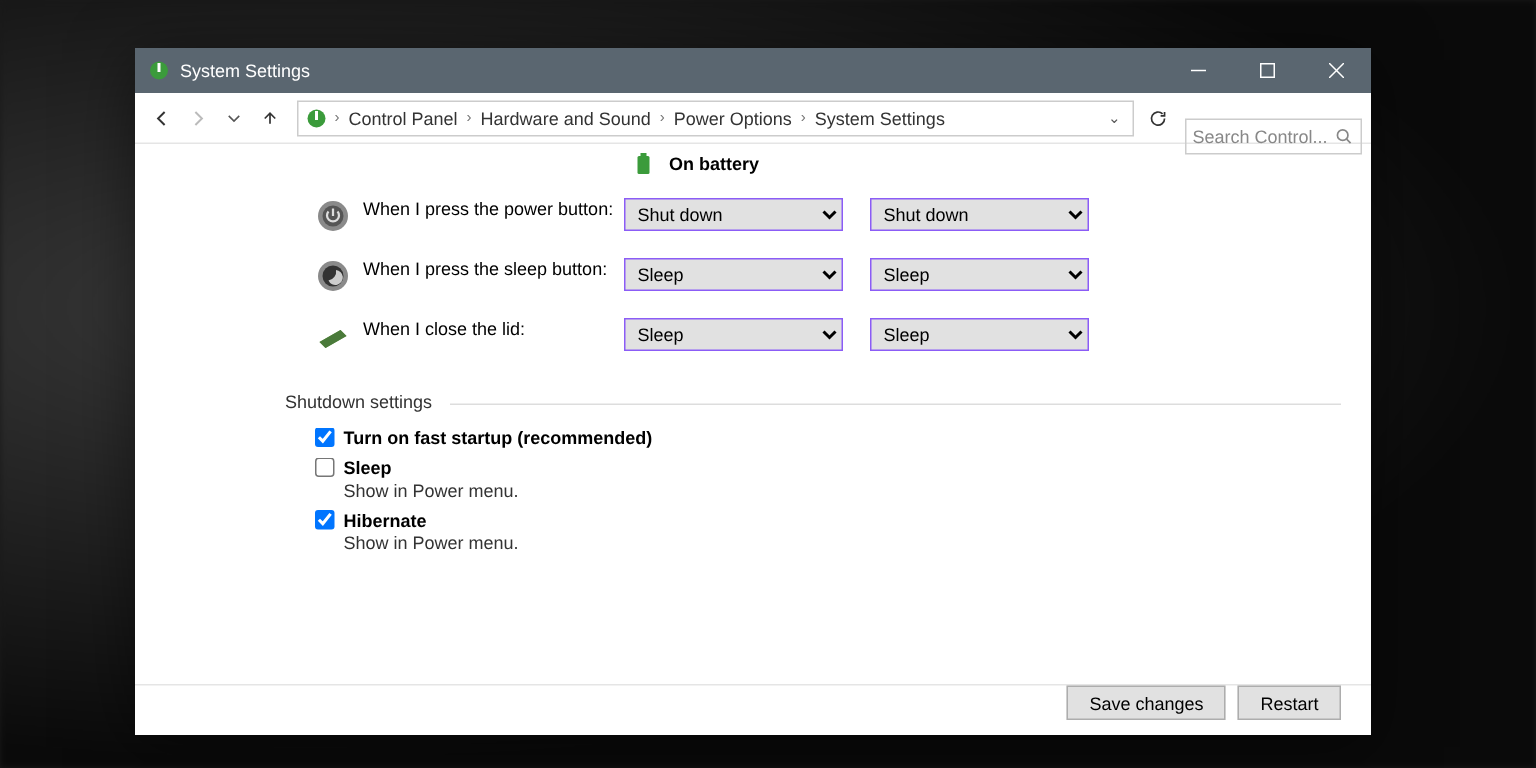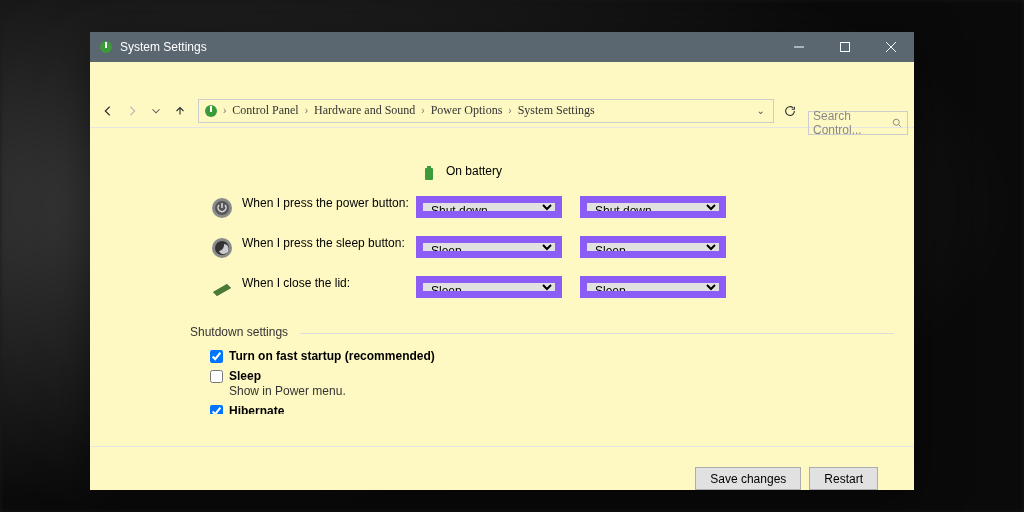--- a/index.html
+++ b/index.html
@@ -1,65 +1,65 @@
 <!DOCTYPE html>
 <html><head>
 <meta charset="utf-8">
 <style>
   * { box-sizing: border-box; margin: 0; padding: 0; font-family: "Segoe UI", Tahoma, sans-serif; }
   body { width: 1024px; height: 512px; background: #1a1a1a; position: relative; overflow: hidden; }
   .bg { position: absolute; inset: 0; background: radial-gradient(ellipse at 20% 40%, #3a3a3a 0%, #0a0a0a 70%); filter: blur(2px); }
   .window {
     position: absolute; left: 90px; top: 32px; width: 824px; height: 458px;
-    background: #fef9c3; box-shadow: 0 8px 40px rgba(0,0,0,.5);
-    display: flex; flex-direction: column; gap: 32px;
+    background: #ffffff; box-shadow: 0 8px 40px rgba(0,0,0,.5);
+    display: flex; flex-direction: column;
   }
   .titlebar {
     height: 30px; background: #5a6670; color: #fff; display: flex; align-items: center;
     font-size: 12px; padding-left: 8px;
   }
   .titlebar .icon-app { width: 16px; height: 16px; margin-right: 6px; }
   .titlebar .spacer { flex: 1; }
   .titlebar .winbtn { width: 46px; height: 30px; display: flex; align-items: center; justify-content: center; color: #fff; }
   .navbar {
     height: 34px; border-bottom: 1px solid #e5e5e5; display: flex; align-items: center;
     padding: 0 6px; font-size: 12px; color: #333;
   }
   .navbtn { width: 24px; height: 24px; display: flex; align-items: center; justify-content: center; color: #555; }
   .navbtn.disabled { color: #bbb; }
   .navbtn svg { width: 14px; height: 14px; }
   .breadcrumb { display: flex; align-items: center; gap: 4px; margin-left: 6px; flex: 1; border: 1px solid #ccc; height: 24px; padding: 0 4px; }
   .breadcrumb .picon { width: 16px; height: 16px; }
   .breadcrumb .sep { color: #777; font-size: 10px; }
-  .breadcrumb .crumb { padding: 0 2px; font-family: Liberation Serif, serif; }
+  .breadcrumb .crumb { padding: 0 2px; }
   .refresh { width: 24px; height: 24px; display: flex; align-items: center; justify-content: center; margin-left: 4px; }
-  .search { margin-left: 6px; width: 100px; height: 24px; border: 1px solid #ccc; display: flex; align-items: center; padding: 0 4px; font-size: 12px; color: #888; margin-top: 24px; }
+  .search { margin-left: 6px; width: 118px; height: 24px; border: 1px solid #ccc; display: flex; align-items: center; padding: 0 4px; font-size: 12px; color: #888; margin-top: 24px; }
   .search .sicon { margin-left: auto; width: 14px; height: 14px; }
   .content { flex: 1; position: relative; overflow: hidden; }
   .scroll { position: absolute; inset: 0; overflow-y: scroll; padding: 4px 20px 12px 120px; }
   .colheads { display: flex; margin-left: 210px; gap: 40px; margin-bottom: 14px; }
-  .colhead { display: flex; align-items: flex-start; gap: 8px; font-size: 12px; width: 160px; }
+  .colhead { display: flex; align-items: center; gap: 8px; font-size: 12px; width: 160px; font-weight: bold; }
   .row { display: flex; align-items: flex-start; margin-bottom: 16px; }
   .row .ricon { width: 24px; height: 24px; margin-right: 8px; }
   .row .rlabel { font-size: 12px; width: 174px; }
   .row select {
-    width: 146px; height: 22px; font-size: 12px; border: 7px solid #8b5cf6;
+    width: 146px; height: 22px; font-size: 12px; border: 1px solid #8b5cf6;
     background: #e1e1e1; margin-right: 18px; padding: 0 4px;
   }
   .section-title { font-size: 12px; color: #333; margin: 25px 0 8px -20px; padding-bottom: 2px; position: relative; }
   .section-title::after { content: ""; position: absolute; left: 110px; right: 0; top: 50%; border-top: 1px solid #ddd; }
   .chkrow { margin-bottom: 6px; }
-  .chkline { display: flex; align-items: flex-end; font-size: 12px; }
+  .chkline { display: flex; align-items: flex-start; font-size: 12px; }
   .chkline input { width: 13px; height: 13px; margin-right: 6px; }
   .chkline .bold { font-weight: 600; }
   .chkdesc { font-size: 12px; color: #333; margin-left: 19px; margin-top: 1px; }
   .chkdesc a { color: #0066cc; }
   .footer {
-    height: 44px; border-top: 1px solid #e5e5e5; display: flex; align-items: flex-end;
-    justify-content: flex-end; padding-right: 36px; gap: 8px;
+    height: 34px; border-top: 1px solid #e5e5e5; display: flex; align-items: flex-start;
+    justify-content: flex-end; padding-right: 20px; gap: 8px;
   }
   .footer button {
     height: 23px; padding: 0 14px; font-size: 12px; border: 1px solid #adadad;
     background: #e1e1e1;
   }
   .scroll::-webkit-scrollbar { width: 17px; }
   .scroll::-webkit-scrollbar-track { background: #f0f0f0; }
   .scroll::-webkit-scrollbar-thumb { background: #c2c2c2; }
   .scroll::-webkit-scrollbar-button { background: #f0f0f0; height: 17px; }
   .bc-dd { margin-left: auto; color: #555; font-size: 10px; padding: 0 4px; }

